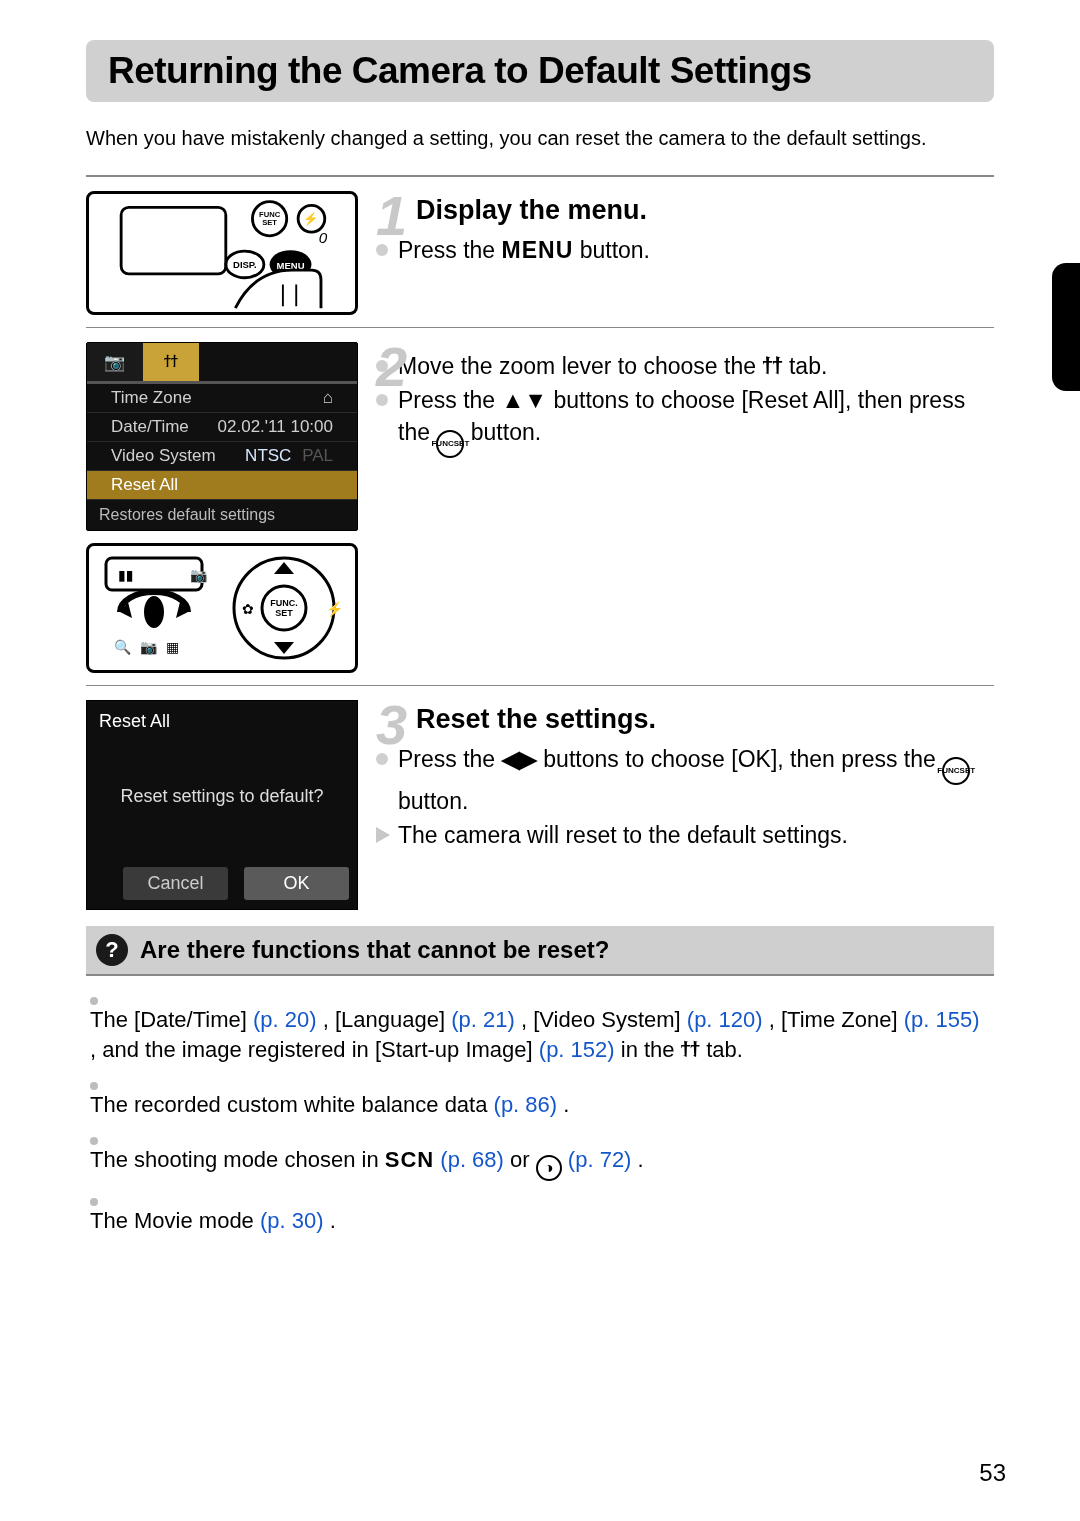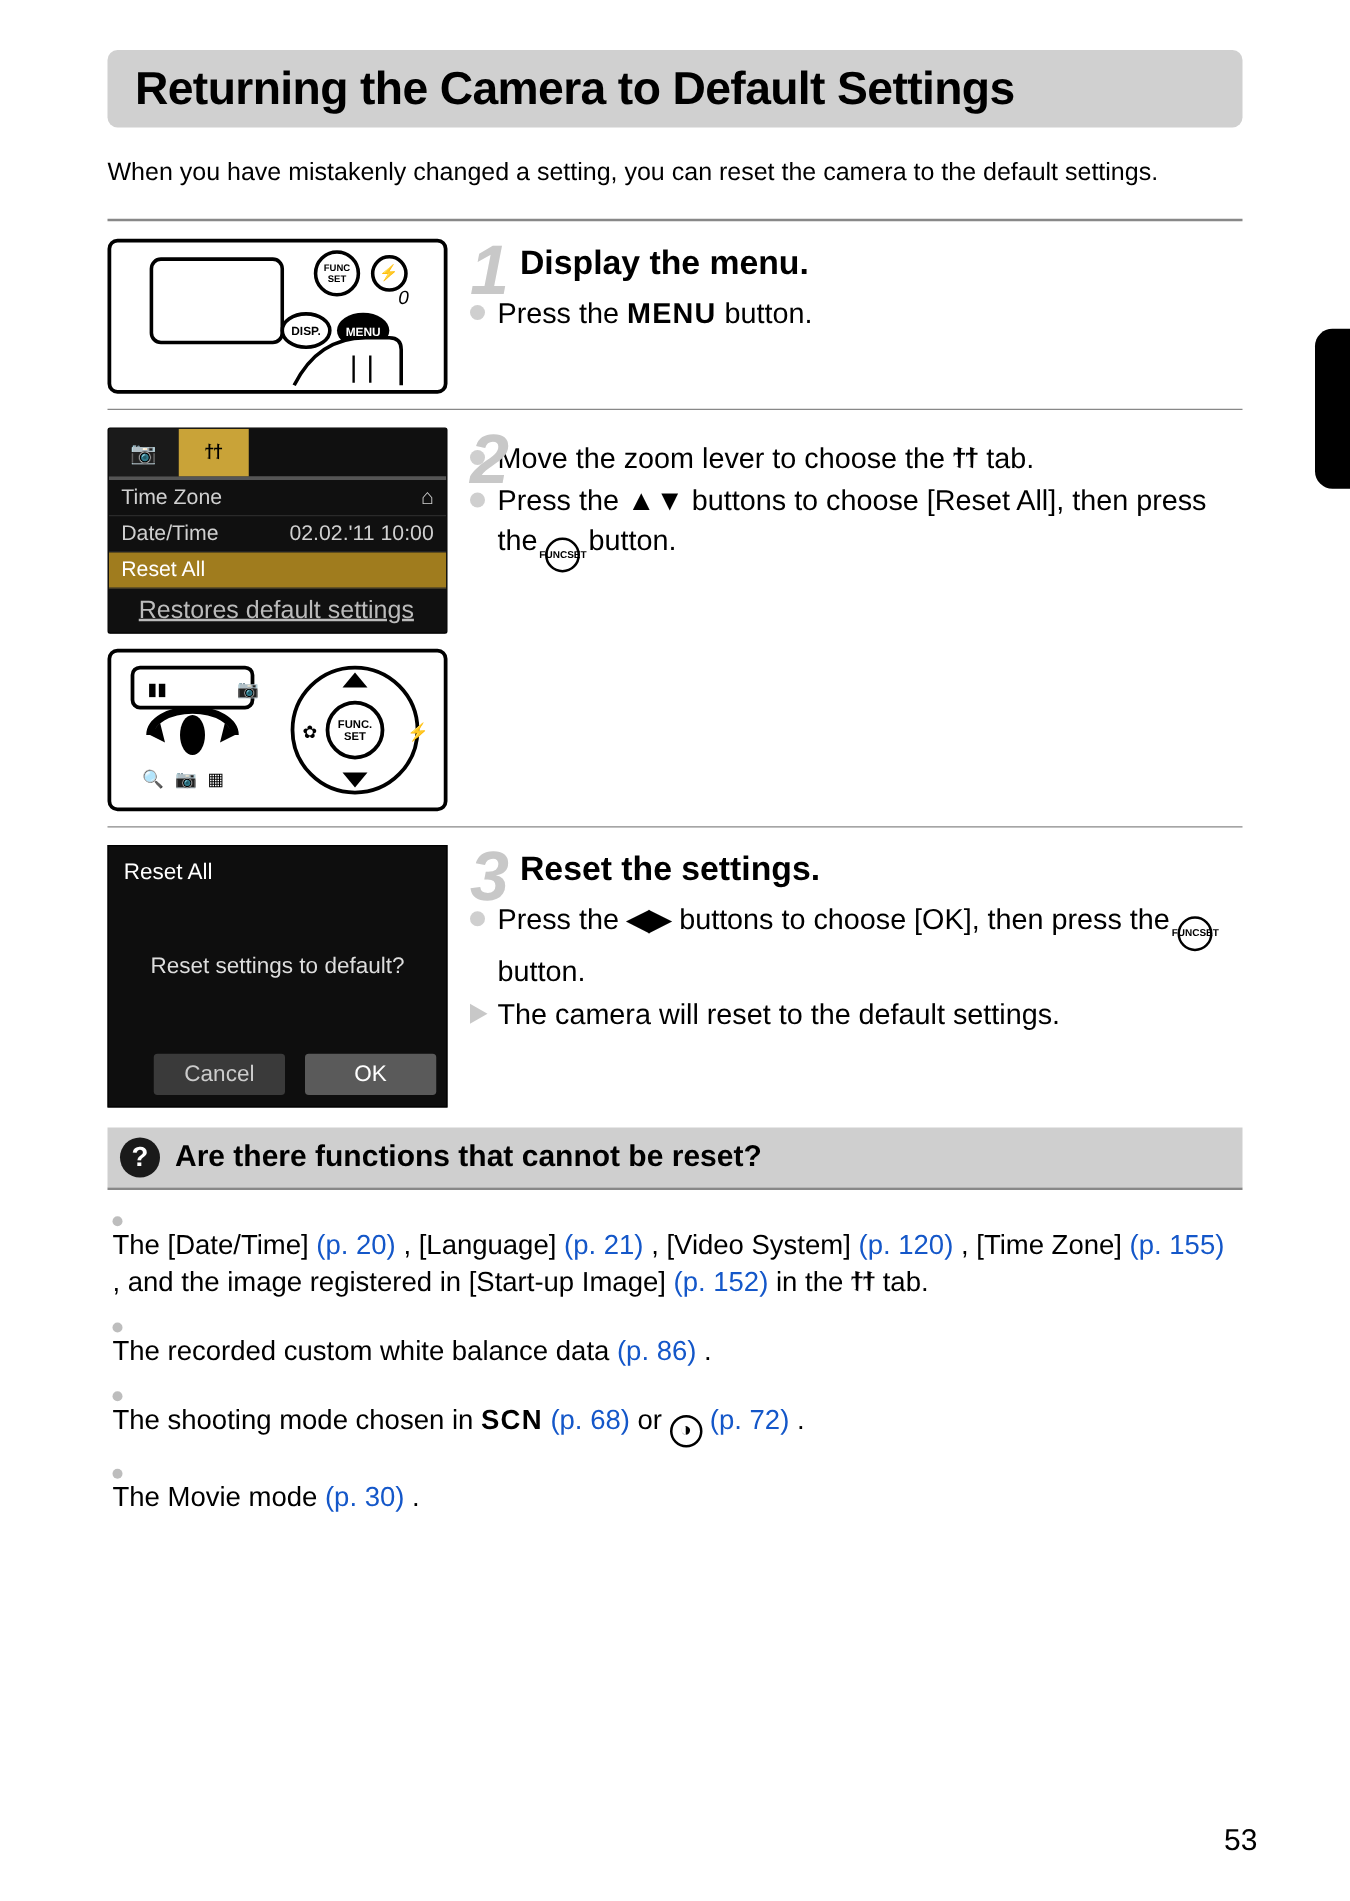--- a/index.html
+++ b/index.html
@@ -117,24 +117,24 @@
     border:1px solid #000;
   }
   .menu-tabs{display:flex;border-bottom:3px solid #555;}
   .menu-tab{
     flex:0 0 56px;height:38px;display:flex;align-items:center;justify-content:center;
     background:#1a1a1a;
   }
   .menu-tab.active{background:#c9a338;color:#000;}
   .menu-item{
     display:flex;justify-content:space-between;align-items:center;
-    padding:4px 10px;border-bottom:1px solid #2a2a2a;height:29px;
+    padding:4px 24px;border-bottom:1px solid #2a2a2a;height:29px;
   }
   .menu-item.sel{background:#a07c1e;color:#fff;}
-  .menu-foot{padding:6px 24px;font-size:20px;color:#bbb;text-decoration:underline;}
+  .menu-foot{padding:6px 12px;font-size:16px;color:#bbb;}
   .pal{color:#555;margin-left:6px;}
 
   
   .ctrl-shot{
     width:272px;height:130px;border:3px solid #000;border-radius:8px;background:#fff;
     display:flex;align-items:center;justify-content:space-around;padding:4px;
   }
   .zoom-box{width:110px;height:112px;position:relative;}
   .dpad-box{width:120px;height:112px;position:relative;}
 
@@ -236,20 +236,27 @@
         <div class="menu-tab">📷</div>
         <div class="menu-tab active">ϯϯ</div>
       </div>
       <div class="menu-item">
         <span>Time Zone</span>
         <span>⌂</span>
       </div>
       <div class="menu-item">
         <span>Date/Time</span>
         <span>02.02.'11 10:00</span>
+      </div>
+      <div class="menu-item">
+        <span>Video System</span>
+        <span>
+          <span style="color:#d8e8ff;">NTSC</span>
+          <span class="pal">PAL</span>
+        </span>
       </div>
       <div class="menu-item sel">
         <span>Reset All</span>
         <span></span>
       </div>
       <div class="menu-foot">Restores default settings</div>
     </div>
 
     <div class="ctrl-shot" style="margin-top:12px;">
       <div class="zoom-box">

